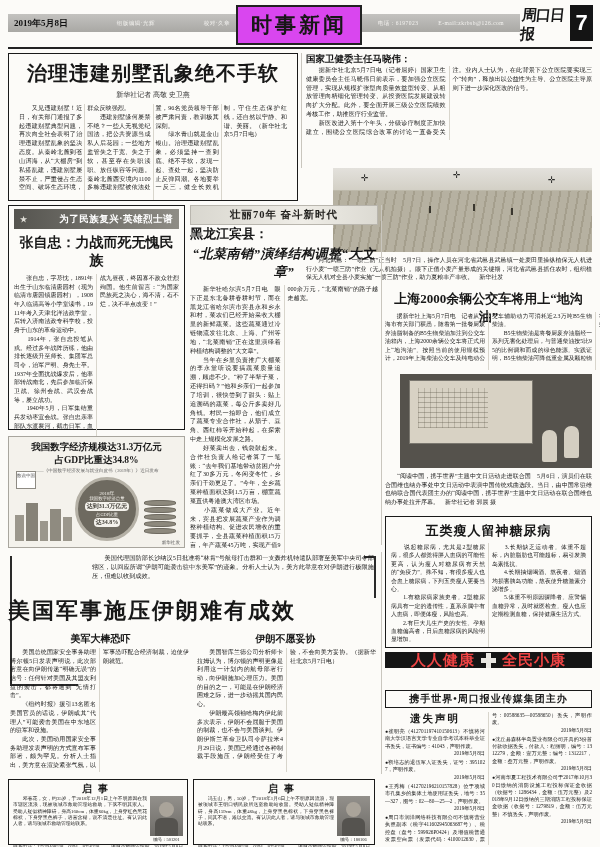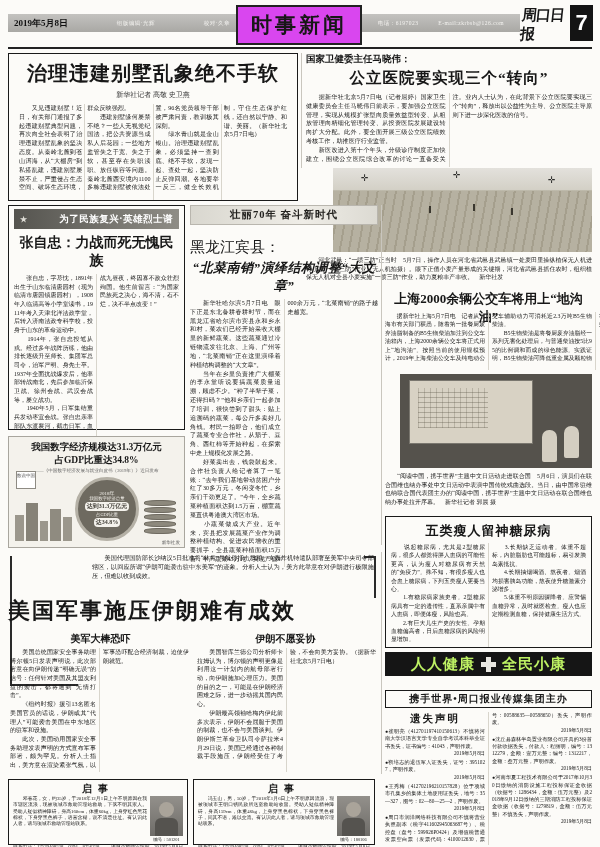--- a/index.html
+++ b/index.html
@@ -72,21 +72,21 @@
      font-weight:bold;font-size:9.5px;letter-spacing:.5px;}
   .hero-banner .star{color:#dedcd5;font-size:8px;margin-right:auto;}
   .hero-box h2{margin:5px 0 4px;font-size:14px;text-align:center;}
   .hero-body{height:162px;font-size:6px;}
 
   
   .sev{left:190px;top:205px;width:188px;}
   .sev-banner{height:20px;background:linear-gradient(90deg,#d9d7cf,#efede7 60%,#dcdad2);
      border:1px solid #b9b6ae;box-sizing:border-box;display:flex;align-items:center;
      justify-content:center;font-weight:bold;font-size:10.5px;letter-spacing:1px;color:#23221f;}
-  .sev-kicker{font-size:15px;font-weight:normal;margin-top:13px;}
+  .sev-kicker{font-size:13px;font-weight:bold;margin-top:0;}
   .sev h2{margin:2px 0 4px;font-size:13px;text-align:center;letter-spacing:.5px;font-style:italic;}
   .sev-body{height:268px;font-size:6.1px;}
 
   
   .digi{left:8px;top:436px;width:177px;height:112px;border:1px solid #a9a69e;background:#f4f2ec;
         box-sizing:border-box;padding:4px 5px;}
   .digi .t1{font-size:9.5px;font-weight:bold;text-align:center;}
   .digi .t2{font-size:9.5px;font-weight:bold;text-align:center;}
   .digi .sub{font-size:4.6px;text-align:center;color:#666;margin-top:1px;}
   .badge{position:absolute;left:7px;top:34px;width:18px;height:16px;border:1px solid #8e8b83;
@@ -119,21 +119,21 @@
   .iran .bodrow{position:absolute;left:2px;top:96px;width:366px;height:124px;display:flex;gap:8px;}
   .iran .half{flex:1;font-size:6px;height:100%;}
 
   
   .diab{left:385px;top:516px;width:207px;height:132px;border:1.2px solid #1a1a1a;
         box-sizing:border-box;padding:4px 5px;}
   .diab h2{margin:1px 0 3px;font-size:13px;text-align:center;letter-spacing:1px;}
   .diab-body{height:104px;font-size:5.8px;}
 
   
-  .hb1{left:385px;top:652px;width:207px;height:24px;background:#151515;color:#bef264;
+  .hb1{left:385px;top:652px;width:207px;height:16px;background:#151515;color:#ef4444;
        display:flex;align-items:center;justify-content:center;gap:6px;
        font-size:15px;font-weight:bold;letter-spacing:1px;}
   .cross{width:15px;height:15px;position:relative;}
   .cross:before,.cross:after{content:"";position:absolute;background:#e9e7e2;}
   .cross:before{left:5px;top:0;width:5px;height:15px;}
   .cross:after{left:0;top:5px;width:15px;height:5px;}
   .hb2{left:385px;top:690px;width:207px;height:18px;border:1.2px solid #1a1a1a;box-sizing:border-box;
        display:flex;align-items:center;justify-content:center;font-size:10px;font-weight:bold;
        letter-spacing:1px;}
 
@@ -185,21 +185,20 @@
   <div class="abs lead-box">
     <h1>治理违建别墅乱象绝不手软</h1>
     <div class="lead-byline">新华社记者 高敬 史卫燕</div>
     <div class="lead-body jtext c4">　　又见违建别墅！近日，有关部门通报了多起违建别墅典型问题，再次向全社会表明了治理违建别墅乱象的坚决态度。从秦岭北麓到苍山洱海，从“大棚房”到私搭乱建，违建别墅屡禁不止，严重侵占生态空间、破坏生态环境，群众反映强烈。
 　　违建别墅缘何屡禁不绝？一些人无视党纪国法，把公共资源当成私人后花园；一些地方监管失之于宽、失之于软，甚至存在失职渎职、放任纵容等问题。秦岭北麓西安境内1100多栋违建别墅被依法处置，96名党员领导干部被严肃问责，教训极其深刻。
 　　绿水青山就是金山银山。治理违建别墅乱象，必须坚持一查到底、绝不手软，发现一起、查处一起，坚决防止反弹回潮。各地要举一反三，健全长效机制，守住生态保护红线，还自然以宁静、和谐、美丽。（新华社北京5月7日电）</div>
   </div>
 
   <div class="abs hosp">
     <div class="kicker">国家卫健委主任马晓伟：</div>
-    <h2>公立医院要实现三个“转向”</h2>
     <div class="hosp-body jtext c2">　　据新华社北京5月7日电（记者屈婷）国家卫生健康委员会主任马晓伟日前表示，要加强公立医院管理，实现从规模扩张型向质量效益型转变、从粗放管理向精细化管理转变、从投资医院发展建设转向扩大分配。此外，要全面开展三级公立医院绩效考核工作，助推医疗行业监管。
 　　新医改进入第十个年头，分级诊疗制度正加快建立，围绕公立医院综合改革的讨论一直备受关注。业内人士认为，在此背景下公立医院要实现三个“转向”，释放出以公益性为主导、公立医院主导原则下进一步深化医改的信号。</div>
   </div>
 
   <div class="abs ph-drone">
     <div class="rows"></div>
     <span class="drone" style="left:28px;top:6px;">✛</span>
     <span class="drone" style="left:120px;top:3px;">✛</span>
     <span class="drone" style="left:215px;top:8px;">✛</span>
     <span class="figure" style="left:96px;top:38px;"></span>

